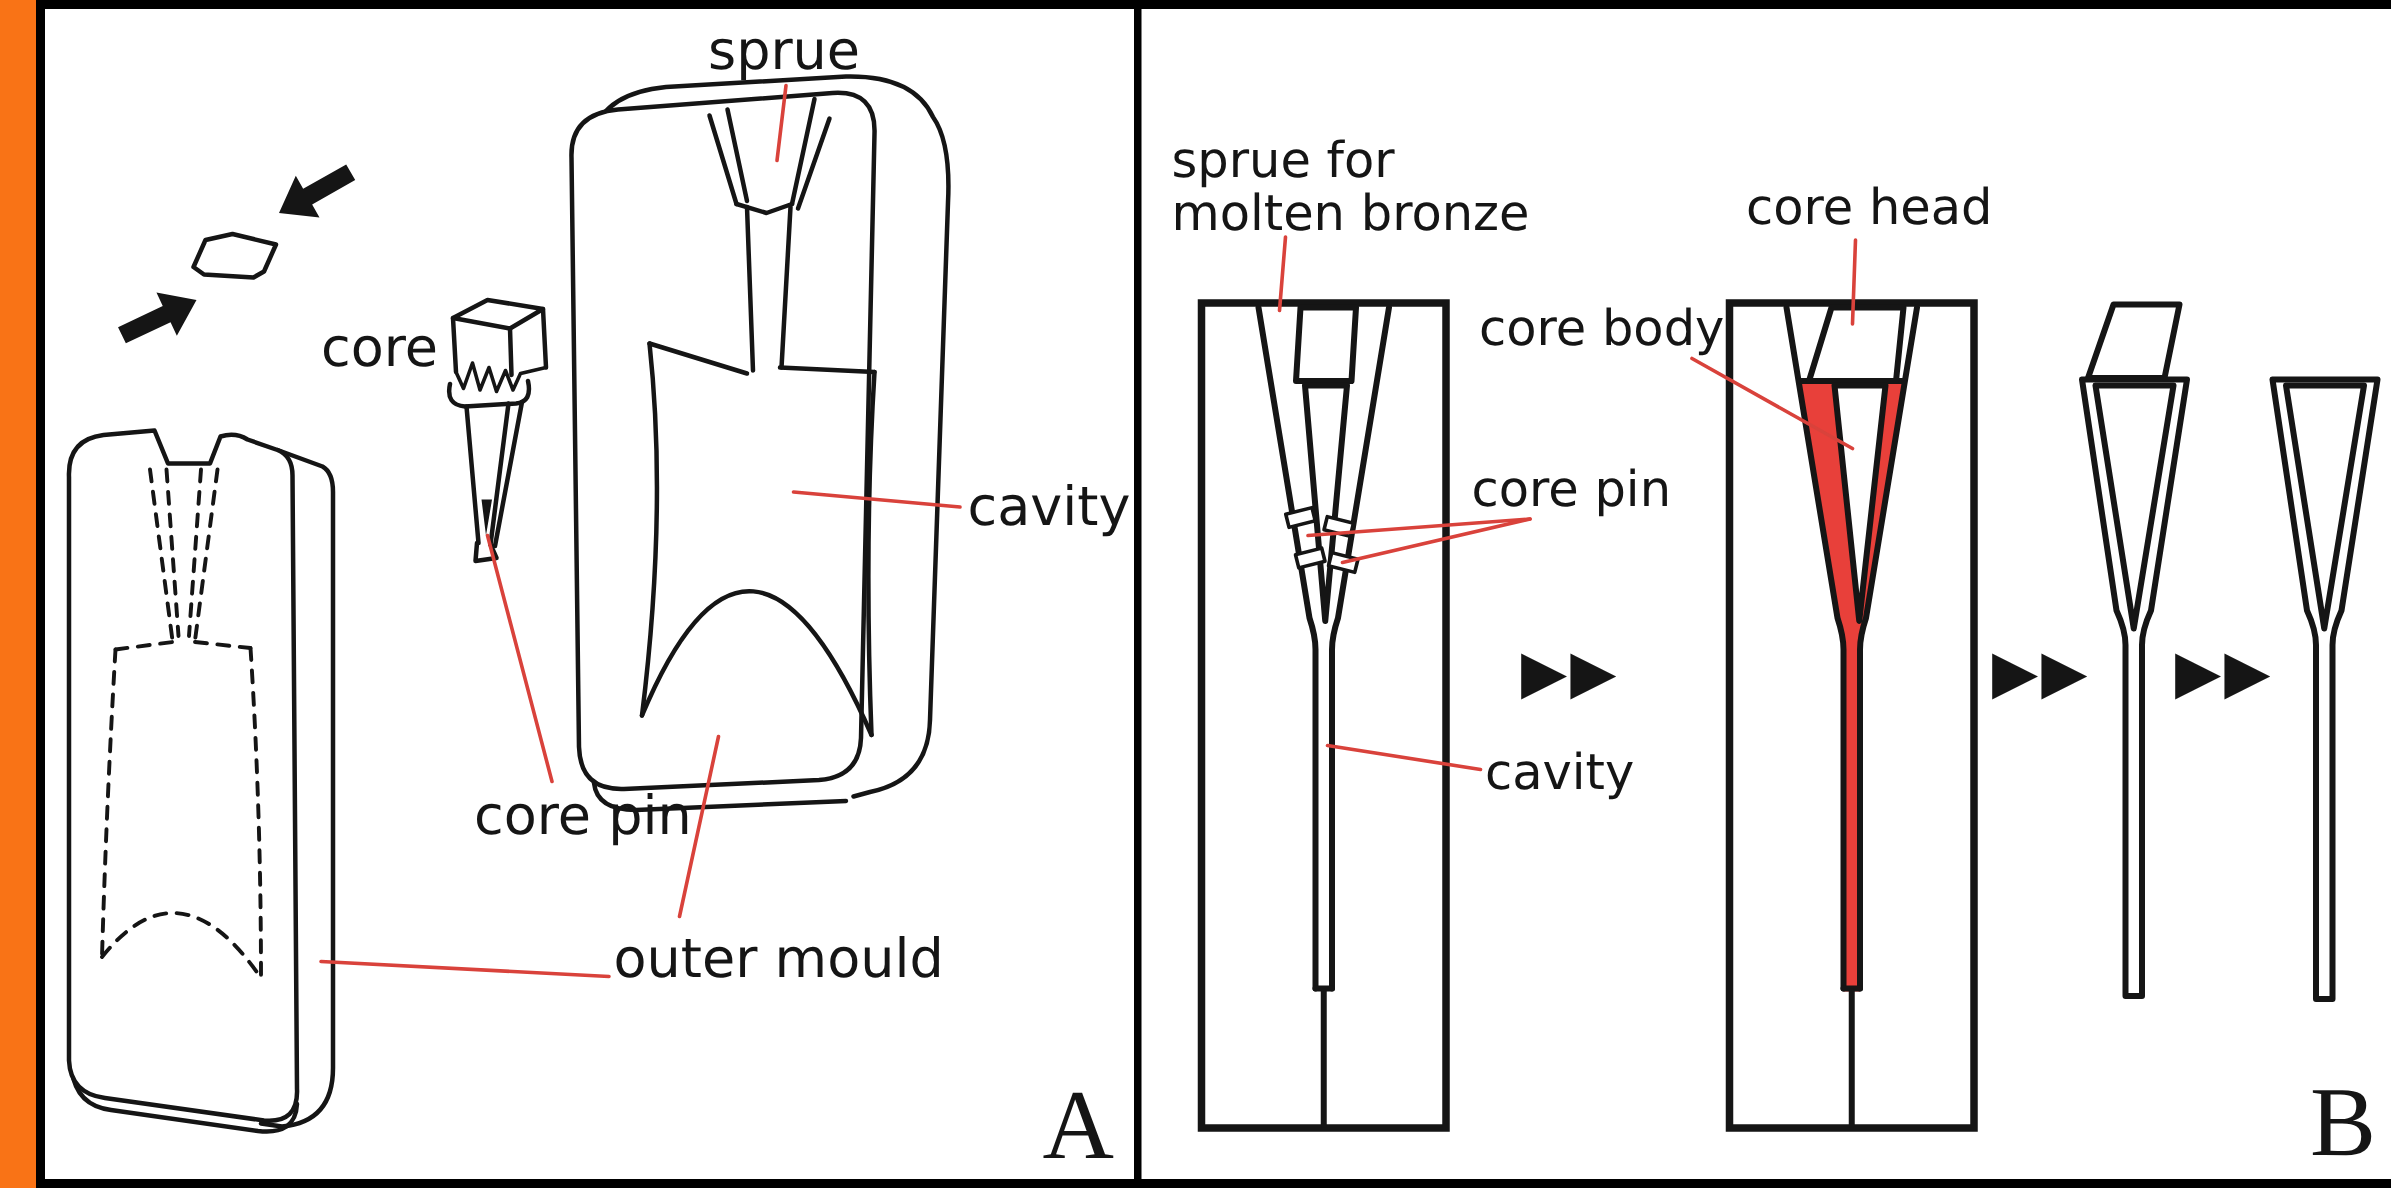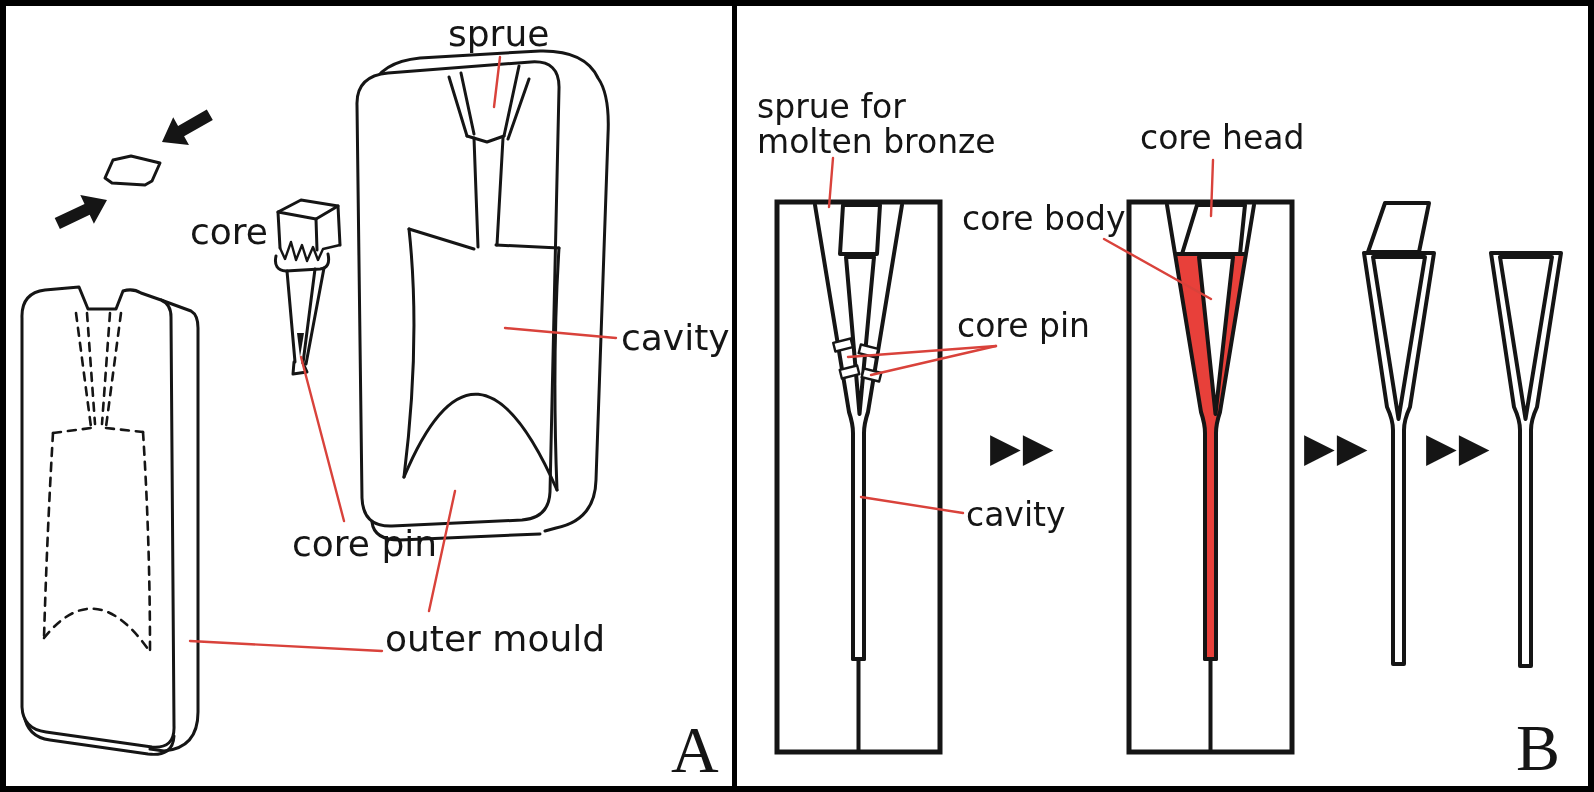--- a/index.html
+++ b/index.html
@@ -1,17 +1,17 @@
 <!DOCTYPE html>
 <html><head>
 <meta charset="utf-8">
 <style>
   html,body { margin:0; padding:0; background:#ffffff; }
   body { font-family:"DejaVu Sans", sans-serif; }
-  .figure-wrap { position:relative; width:1538px; height:792px; background:#f97316; }
+  .figure-wrap { position:relative; width:1538px; height:792px; background:#f97316;padding-left:24px; }
   svg { display:block; }
   
   .ink  { stroke:#151515; fill:none; stroke-width:3;   stroke-linejoin:round; stroke-linecap:round; }
   .inkT { stroke:#151515; fill:none; stroke-width:2.4; stroke-linejoin:round; stroke-linecap:round; }
   .inkB { stroke:#151515; fill:none; stroke-width:4;   stroke-linejoin:round; stroke-linecap:round; }
   .inkR { stroke:#151515; fill:none; stroke-width:5;   stroke-linejoin:miter; }
   .fillw { fill:#ffffff; }
   .solid { fill:#151515; stroke:none; }
   .dash { stroke:#151515; fill:none; stroke-width:2.6; stroke-dasharray:8 7; stroke-linecap:round; }
   .leader { fill:none; stroke-width:2.4; stroke-linecap:round; }

